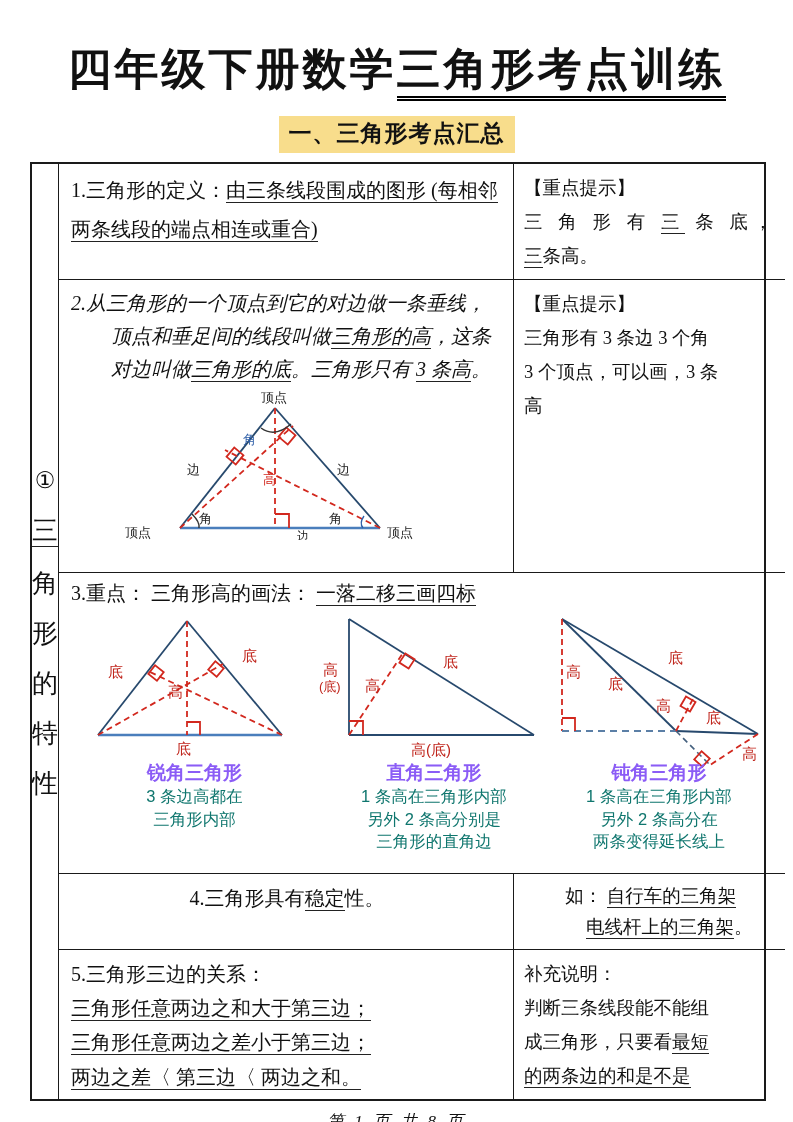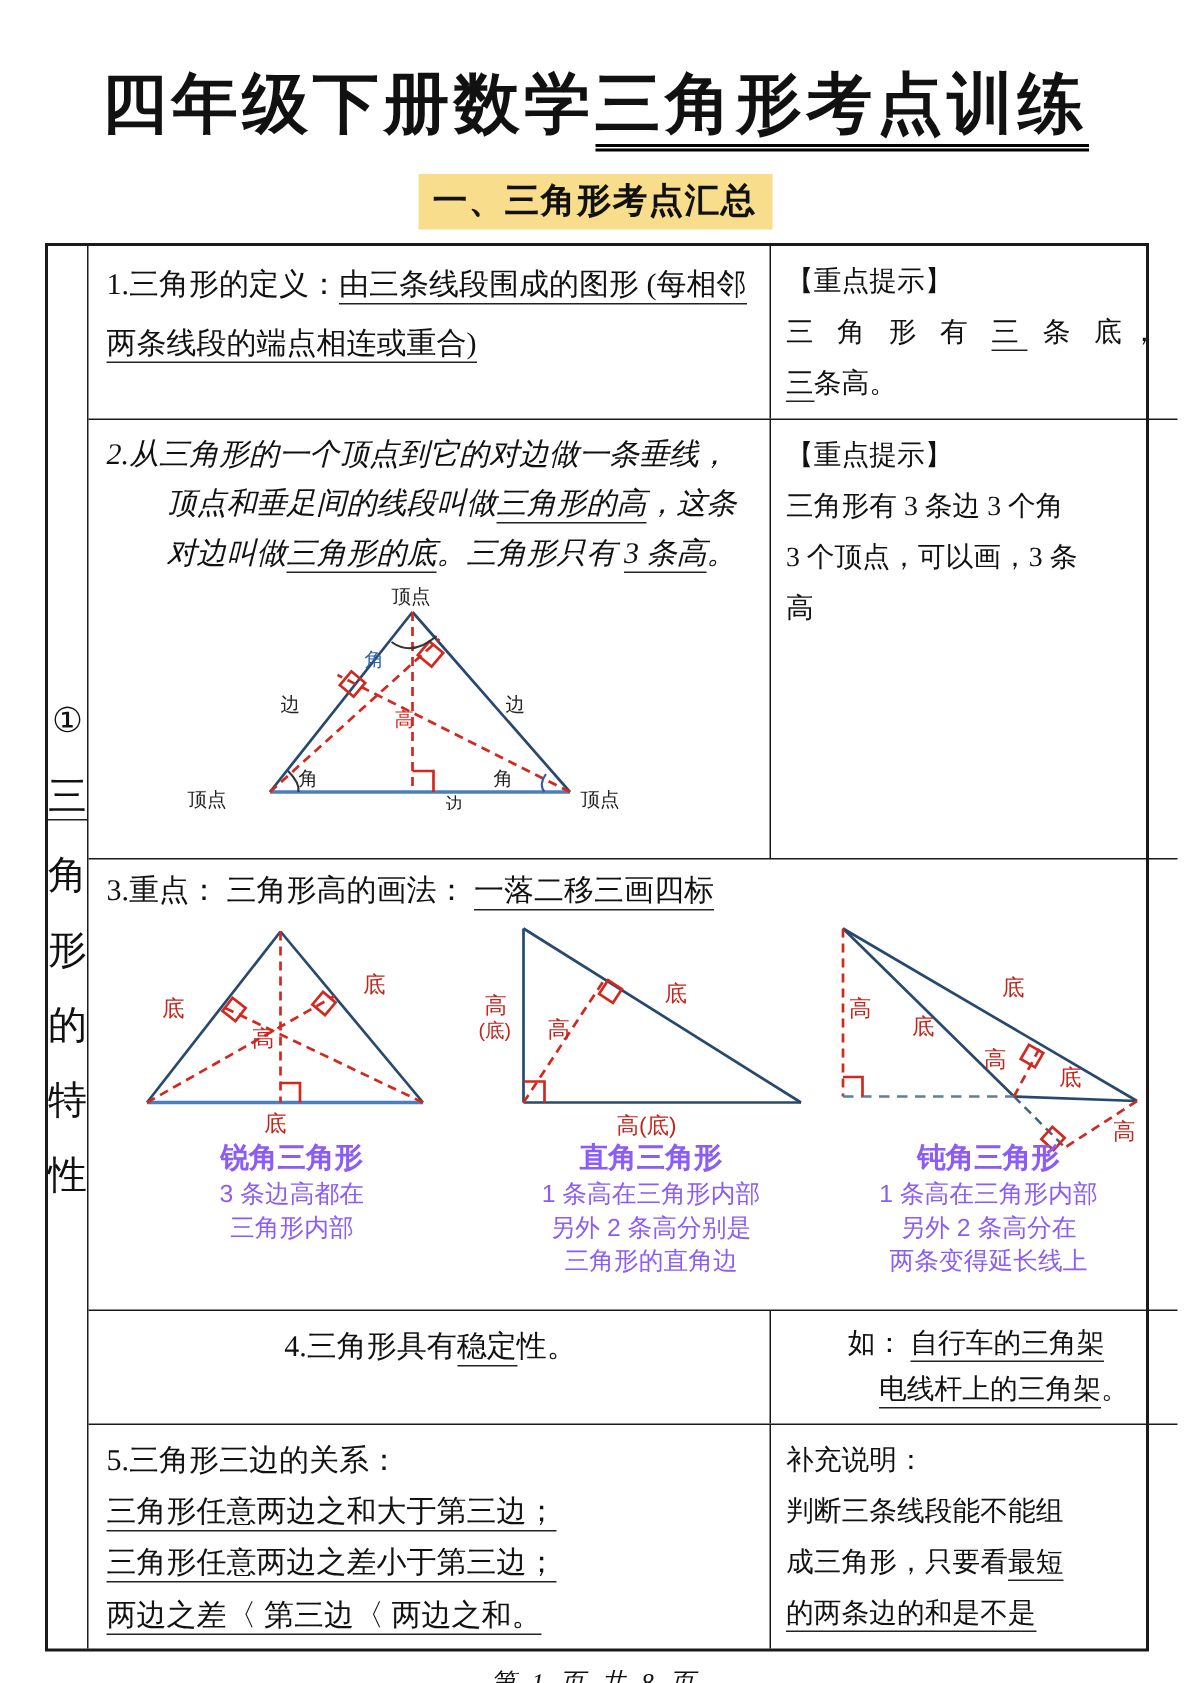--- a/index.html
+++ b/index.html
@@ -49,21 +49,21 @@
 
   .anatomy-wrap { text-align:center; margin-top:4px; }
 
   .figs { display:flex; margin-top:2px; }
   .fig { text-align:center; }
   .fig svg { display:block; margin:0 auto; }
   .fig-a { width:247px; } .fig-b { width:232px; } .fig-c { width:218px; }
   .fig-c svg { margin-bottom:-16px; }
   .fig-caption { font-family:"Liberation Sans","DejaVu Sans",sans-serif; margin-top:2px; }
   .fig-title { color:#8b5cf6; font-weight:700; font-size:19px; line-height:1.3; }
-  .fig-line { color:#8b5cf6; font-size:16.5px; line-height:1.36; }
+  .fig-line { color:#0f766e; font-size:16.5px; line-height:1.36; }
 
   .heading-3 { font-size:20px; }
 
   .footer { text-align:center; margin-top:9px; font-size:17px; font-style:italic; letter-spacing:3px; }
 
   svg text { font-family:"Liberation Sans","DejaVu Sans",sans-serif; }
 </style>
 </head>
 <body>
 

